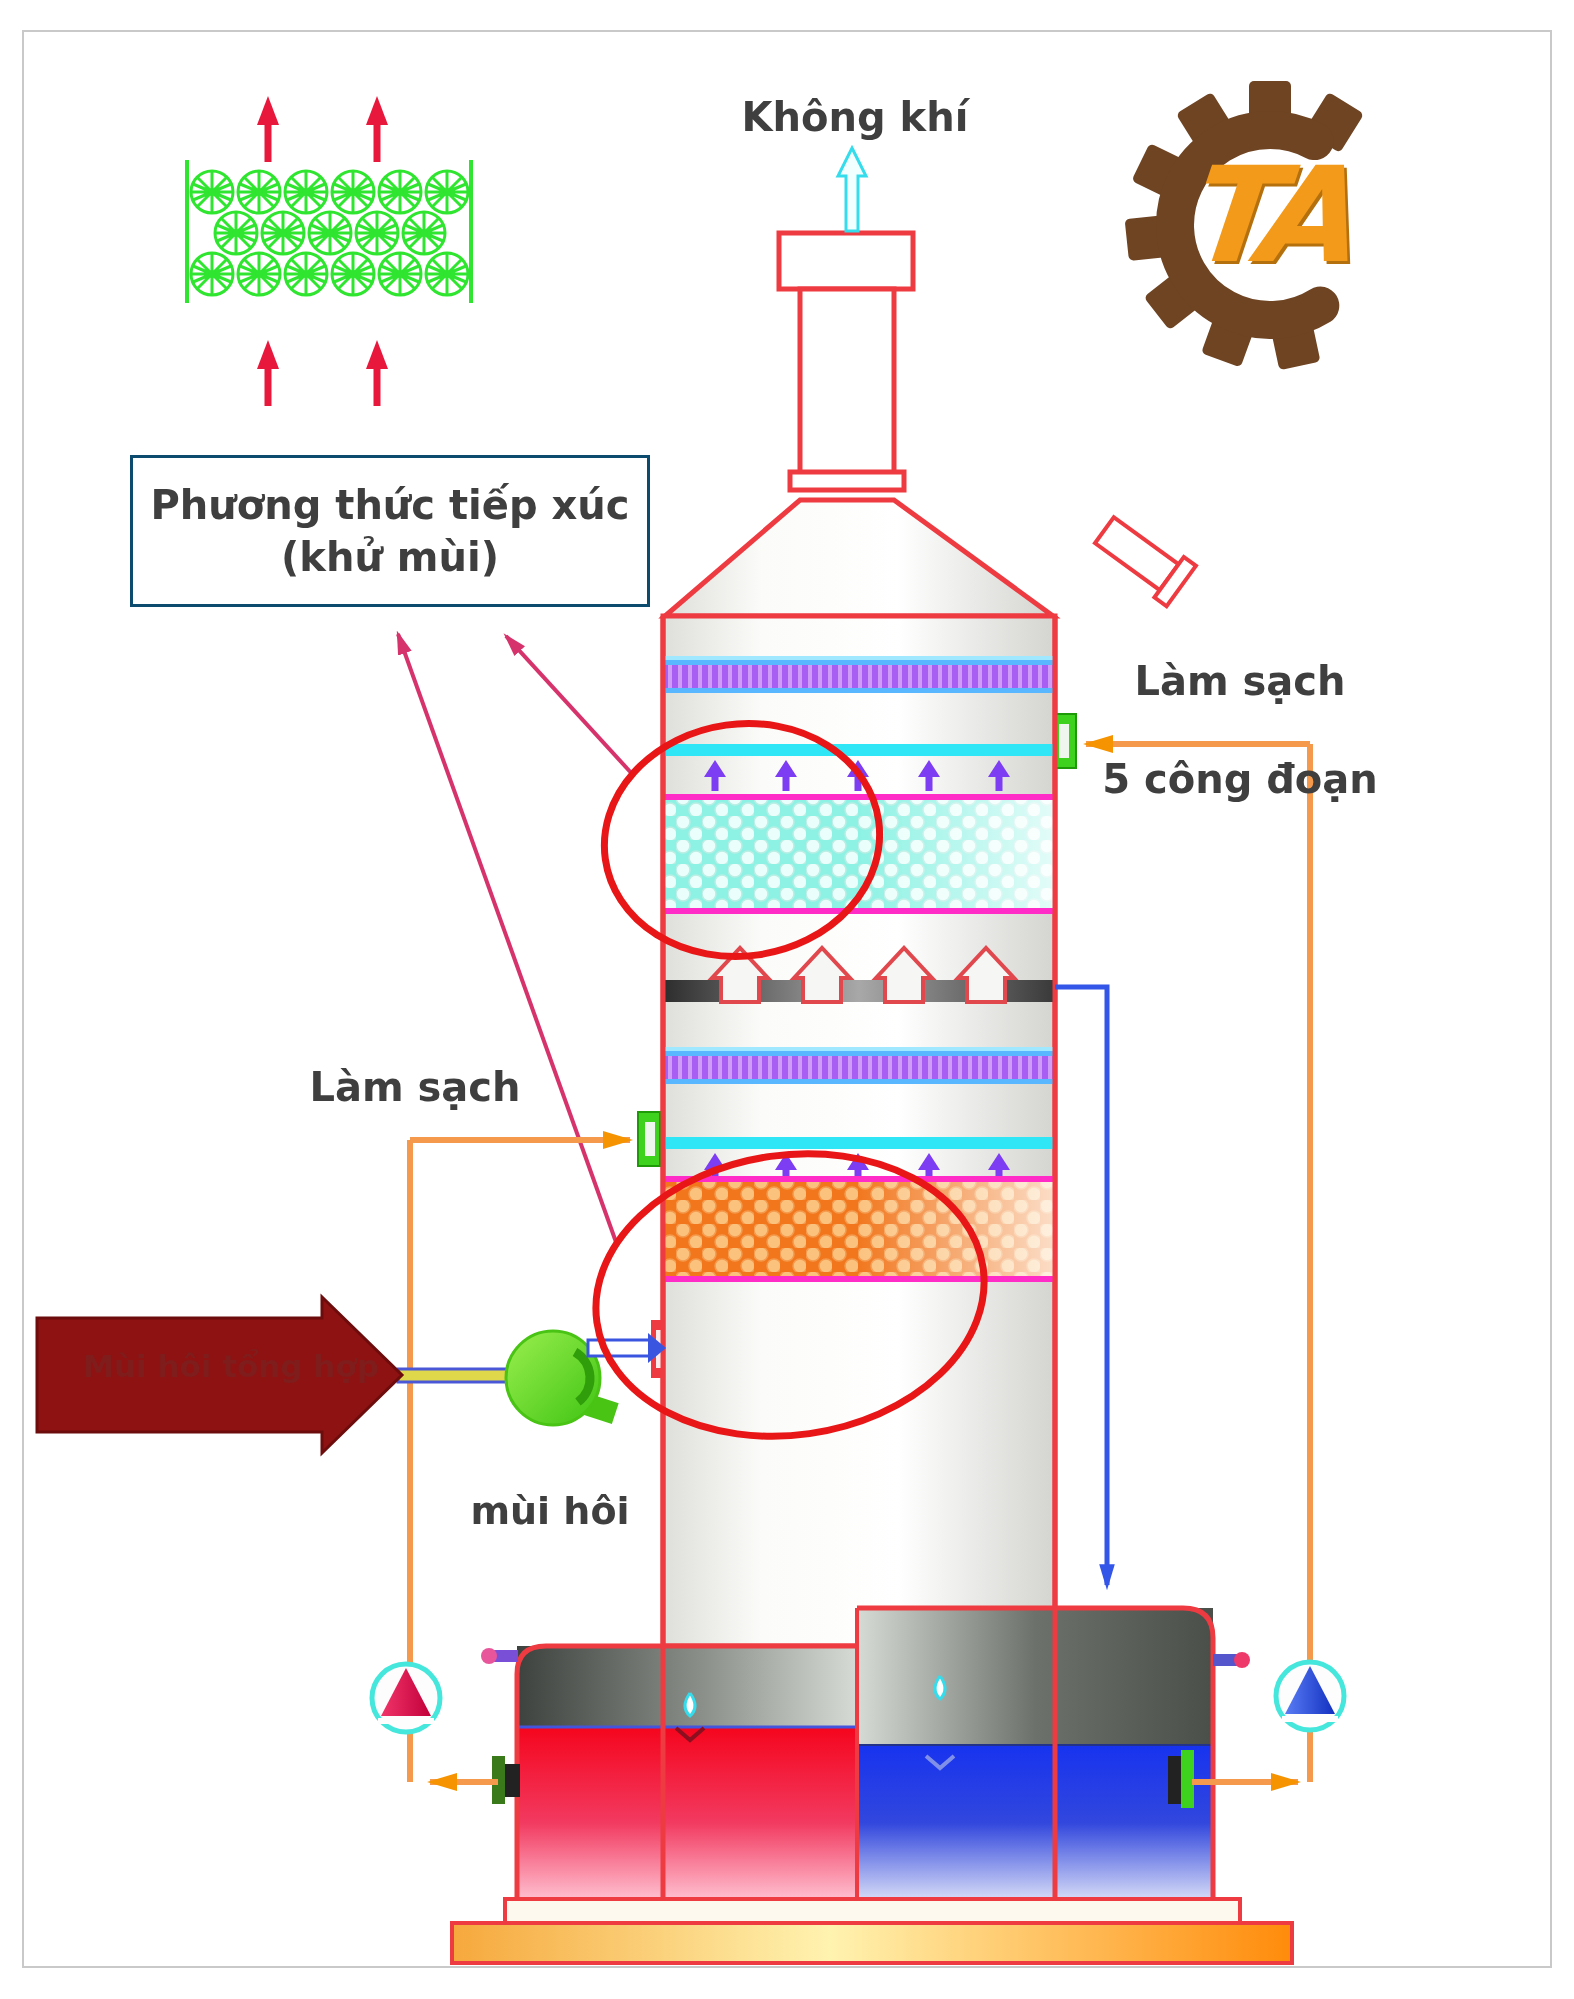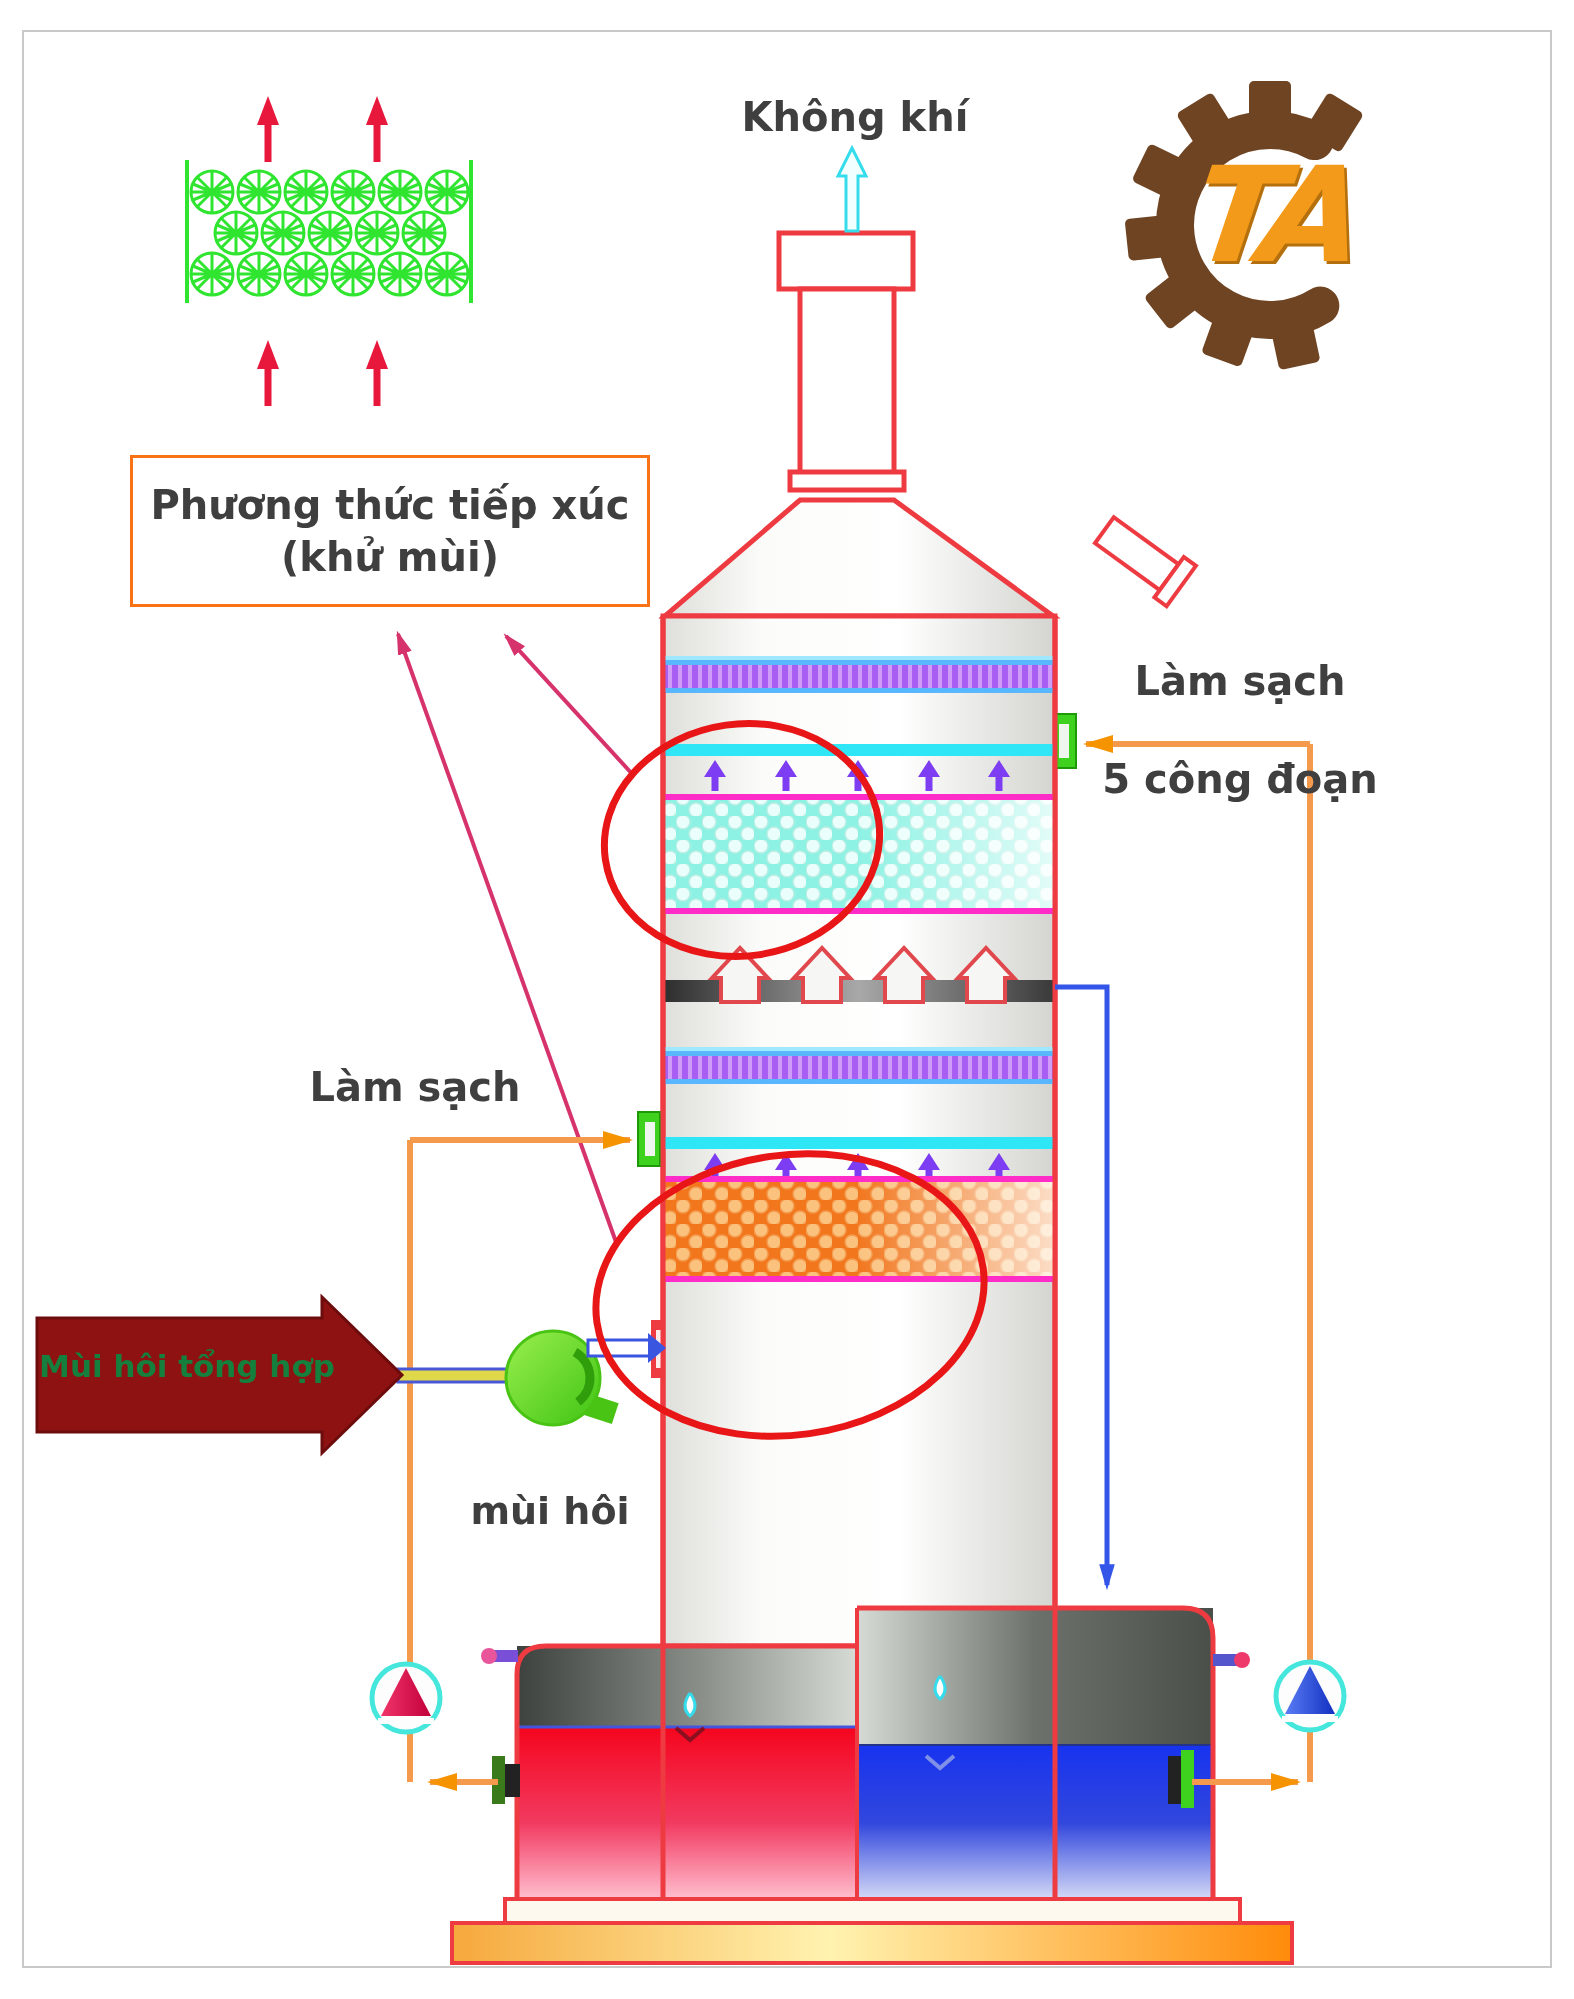--- a/index.html
+++ b/index.html
@@ -3,28 +3,28 @@
 <meta charset="utf-8">
 <style>
   html,body{margin:0;padding:0;background:#ffffff;}
   #canvas{position:relative;width:1574px;height:1999px;background:#ffffff;overflow:hidden;
           font-family:"DejaVu Sans","Liberation Sans",sans-serif;}
   #frame{position:absolute;left:22px;top:30px;width:1526px;height:1934px;border:2px solid #c9c9c9;}
   svg.diagram{position:absolute;left:0;top:0;z-index:1;}
   .lbl{position:absolute;z-index:3;color:#3f3f3f;font-weight:600;text-align:center;line-height:1.25;}
   .lbl div{white-space:nowrap;margin-top:48px;}
   #contact-box{position:absolute;left:130px;top:455px;width:514px;height:146px;z-index:3;
-               border:3px solid #f97316;background:#ffffff;display:flex;flex-direction:column;
+               border:3px solid #0c4a6e;background:#ffffff;display:flex;flex-direction:column;
                justify-content:center;align-items:center;color:#3f3f3f;font-weight:600;font-size:40px;line-height:1.3;}
   #air-label{left:705px;top:92px;width:300px;font-size:40px;}
   #stage2-label{left:1075px;top:608px;width:330px;font-size:40px;}
   #stage1-label{left:250px;top:1014px;width:330px;font-size:40px;}
   #fan-label{left:400px;top:1440px;width:300px;font-size:38px;}
-  #odor-label{position:absolute;left:37px;top:1348px;width:300px;z-index:3;color:#15803d;
-              font-weight:700;font-size:31px;text-align:center;white-space:nowrap;}
+  #odor-label{position:absolute;left:37px;top:1348px;width:300px;z-index:3;color:#7f1d1d;
+              font-weight:700;font-size:31px;text-align:center;white-space:nowrap;padding-left:44px;}
   #logo-text{position:absolute;left:1195px;top:138px;width:280px;z-index:3;color:#f49a1a;
              font-style:italic;font-weight:900;font-size:132px;letter-spacing:-12px;
              transform:skewX(-8deg);text-shadow:3px 3px 0 #b5700e;font-family:"DejaVu Sans",sans-serif;}
 </style>
 </head>
 <body>
 
 <div id="canvas">
   <div id="frame"></div>
 

